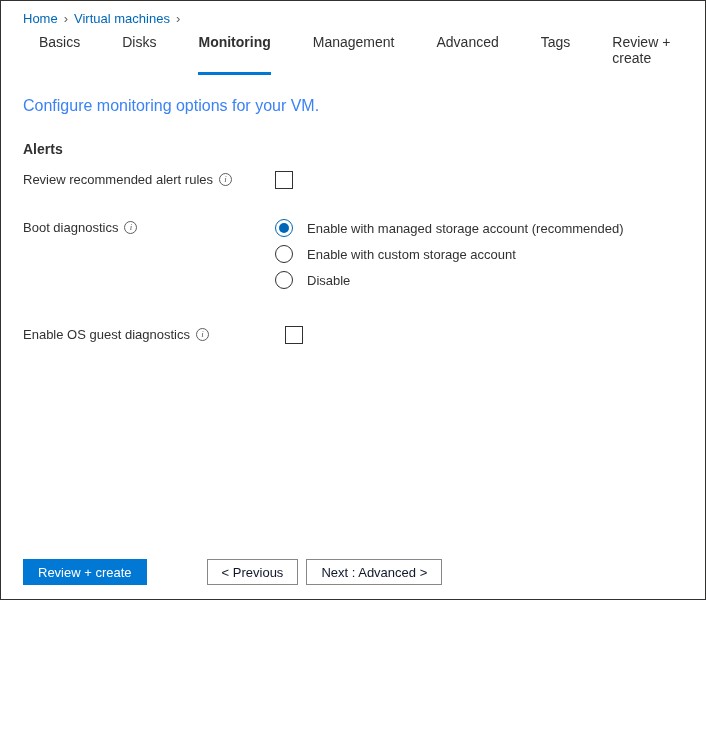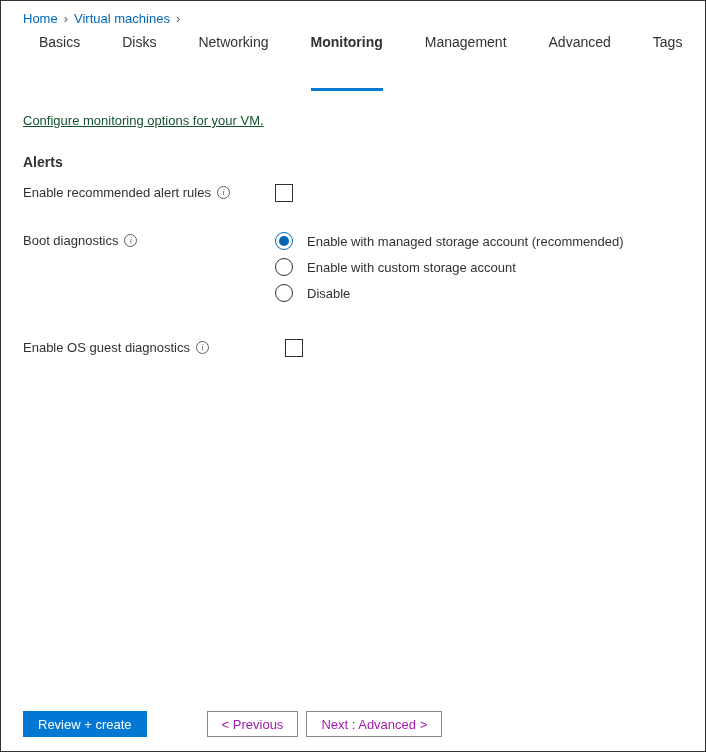--- a/index.html
+++ b/index.html
@@ -4,21 +4,21 @@
   <style>
     * { box-sizing: border-box; margin: 0; padding: 0; }
     body {
       font-family: "Segoe UI", -apple-system, BlinkMacSystemFont, sans-serif;
       font-size: 13px;
       color: #323130;
       background: #fff;
     }
     .page-wrapper {
       width: 706px;
-      height: 752px;
+      height: 600px;
       border: 1px solid #323130;
       position: relative;
       padding: 10px 22px 0 22px;
     }
     .breadcrumb {
       display: flex;
       align-items: center;
       gap: 6px;
       font-size: 13px;
       margin-bottom: 8px;
@@ -54,24 +54,23 @@
       cursor: pointer;
       color: #323130;
       border-bottom: 3px solid transparent;
       margin-left: 16px;
     }
     .tab.active {
       font-weight: 600;
       border-bottom-color: #0078d4;
     }
     .intro {
-      font-size: 13px;
-      color: #14532d;
+      font-size: 16px;
+      color: #3b82f6;
       margin-bottom: 26px;
-      text-decoration: underline;
     }
     .section-heading {
       font-size: 14px;
       font-weight: 600;
       margin-bottom: 14px;
     }
     .field-row {
       display: flex;
       align-items: flex-start;
       margin-bottom: 16px;
@@ -141,21 +140,21 @@
       display: flex;
       align-items: center;
       gap: 8px;
     }
     .btn {
       height: 26px;
       padding: 0 14px;
       font-size: 13px;
       border: 1px solid #8a8886;
       background: #fff;
-      color: #a21caf;
+      color: #0f172a;
       cursor: pointer;
       font-family: inherit;
     }
     .btn-primary {
       background: #0078d4;
       border-color: #0078d4;
       color: #fff;
     }
     .footer-gap { width: 44px; }
   </style>
@@ -168,35 +167,34 @@
     <a>Home</a>
     <span class="chev">›</span>
     <a>Virtual machines</a>
     <span class="chev">›</span>
   </nav>
 
 
   <div class="tabs">
     <div class="tab">Basics</div>
     <div class="tab">Disks</div>
-    <div class="tab">Networking</div>
     <div class="tab active">Monitoring</div>
     <div class="tab">Management</div>
     <div class="tab">Advanced</div>
     <div class="tab">Tags</div>
     <div class="tab">Review + create</div>
   </div>
 
   <p class="intro">Configure monitoring options for your VM.</p>
 
   <div class="section-block">
     <div class="section-heading">Alerts</div>
     <div class="field-row">
       <div class="field-label-col">
-        <span>Enable recommended alert rules</span>
+        <span>Review recommended alert rules</span>
         <span class="info-icon">i</span>
       </div>
       <div class="field-control-col">
         <div class="checkbox"></div>
       </div>
     </div>
   </div>
 
   <div class="section-block">
 

